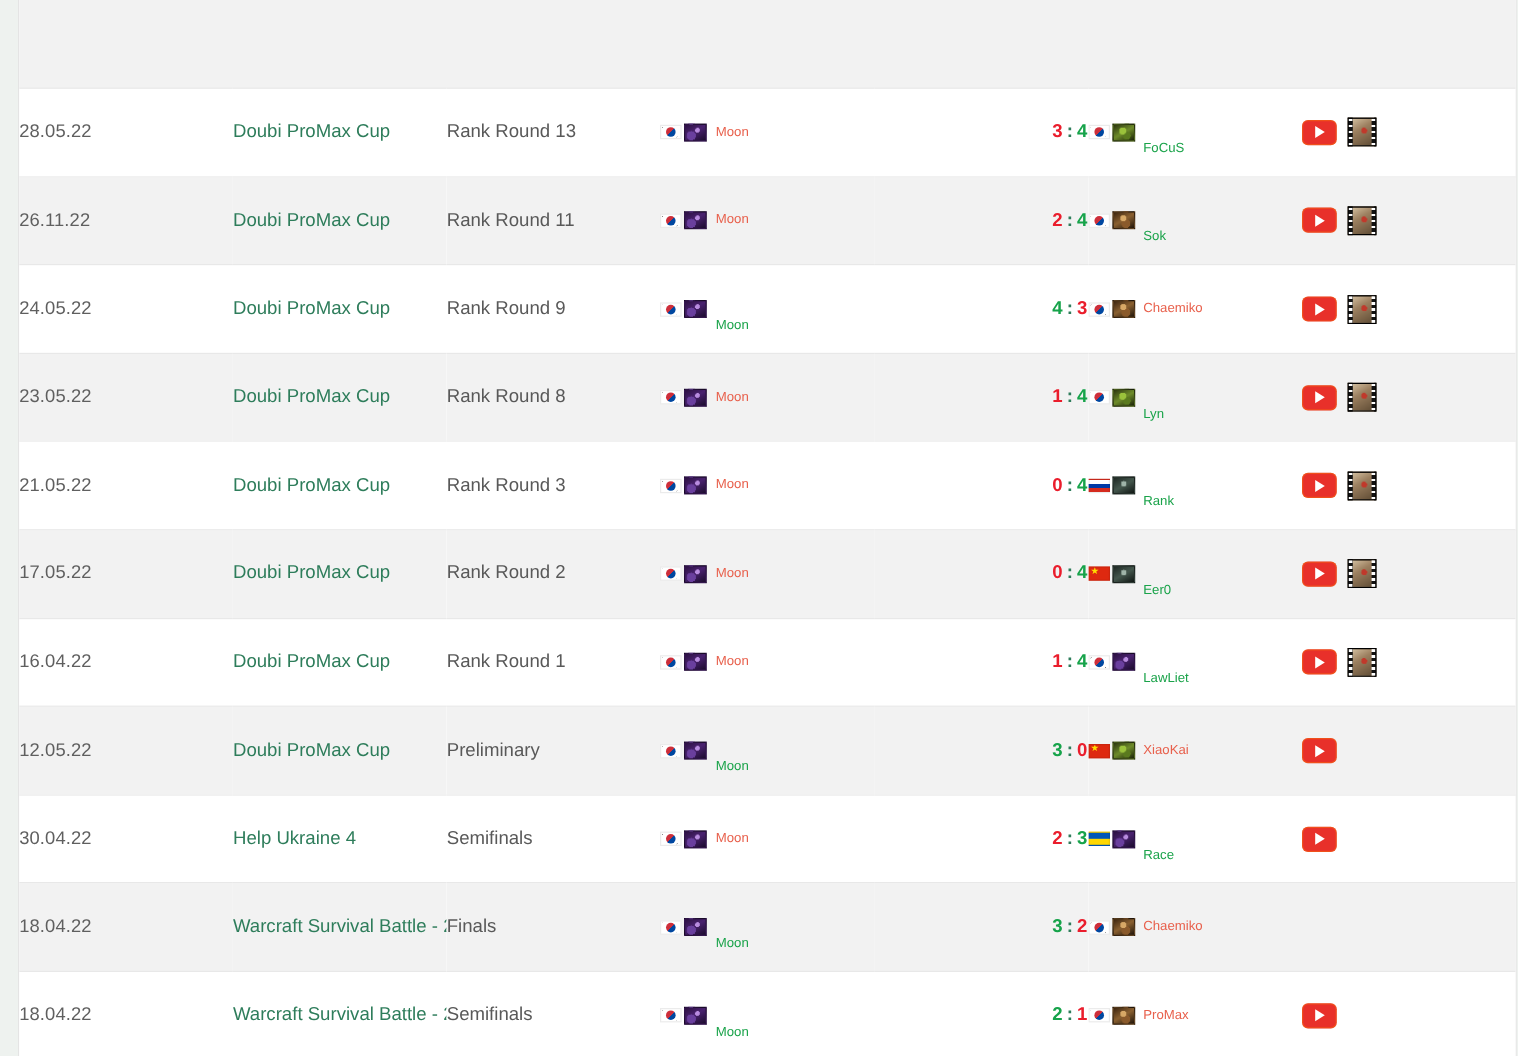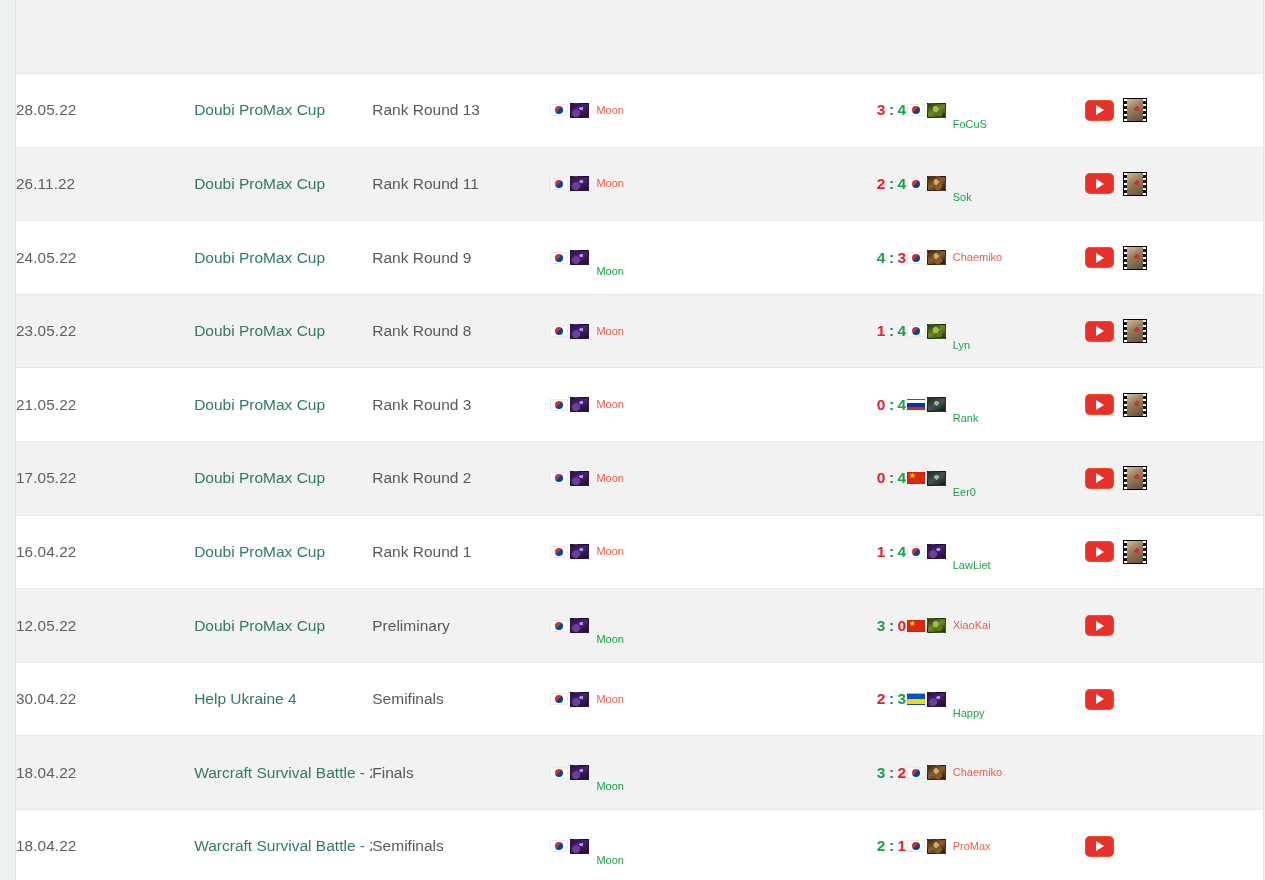--- a/index.html
+++ b/index.html
@@ -456,21 +456,21 @@
                 <span class="flag kr"></span>
                 <span class="race NE"></span>
                 <a href="#" class="pname lose" style="text-decoration: none;">Moon</a>
               </span>
             </td>
             <td class="col-score"><span class="score"><span class="s-lose">2</span><span class="sep">:</span><span class="s-win">3</span></span></td>
             <td class="col-p2">
               <span class="player">
                 <span class="flag ua"></span>
                 <span class="race NE"></span>
-                <a href="#" class="pname win" style="text-decoration: none;">Happy</a>
+                <a href="#" class="pname win" style="text-decoration: none;">Race</a>
               </span>
             </td>
             <td class="col-links">
               <span class="links">
                 <a href="#" class="yt-icon">
                   <span class="tri"></span>
                 </a>
               </span>
             </td>
           </tr>

